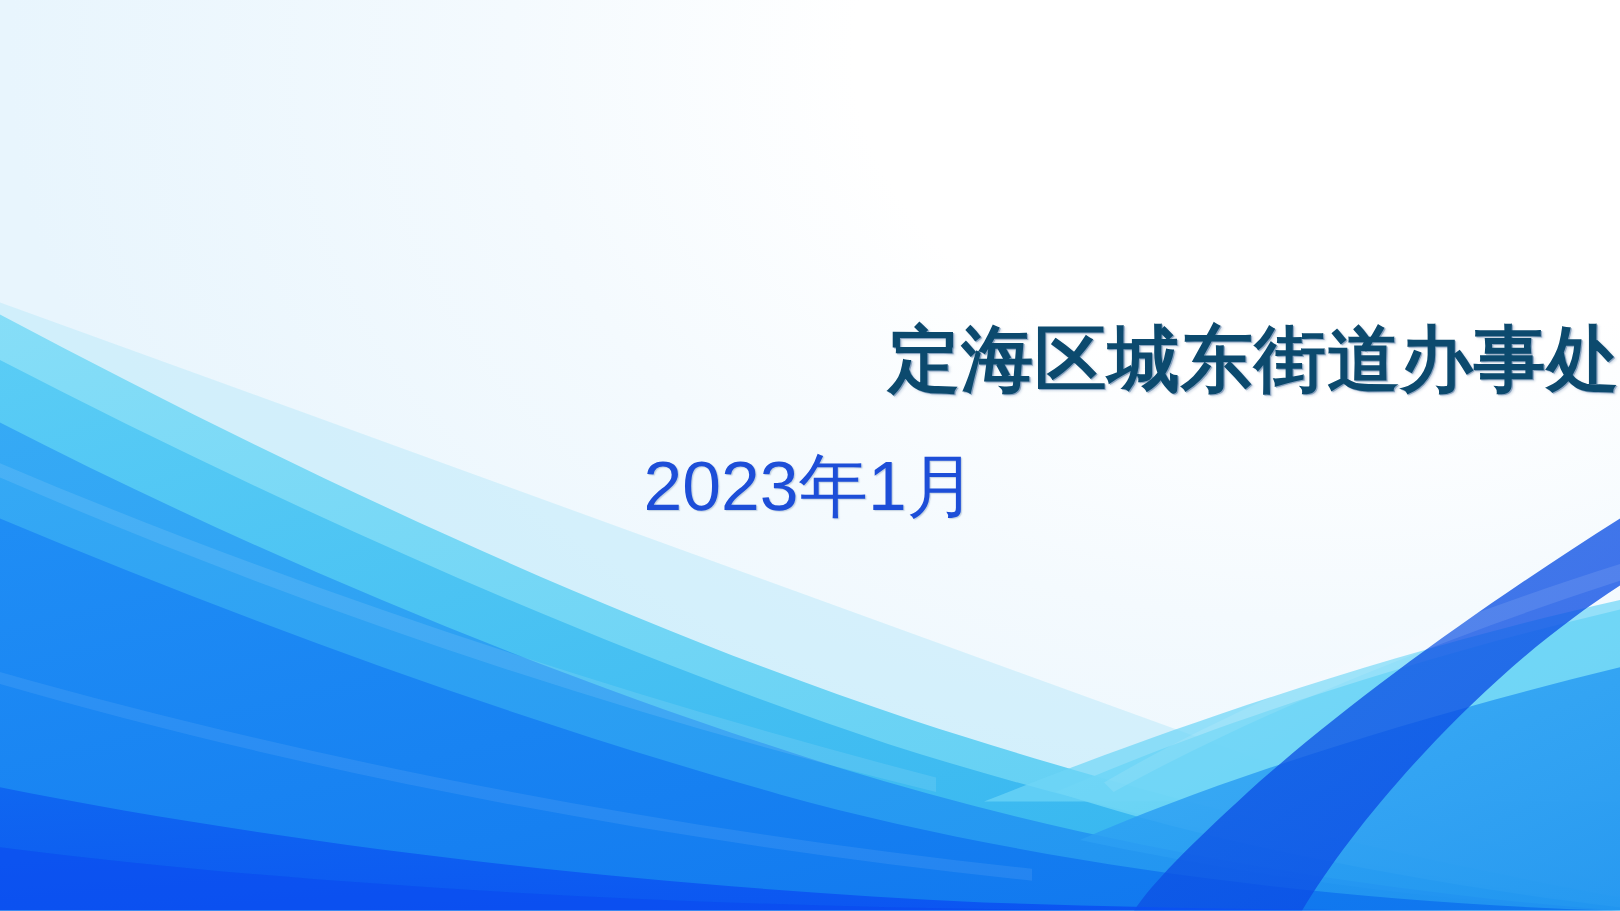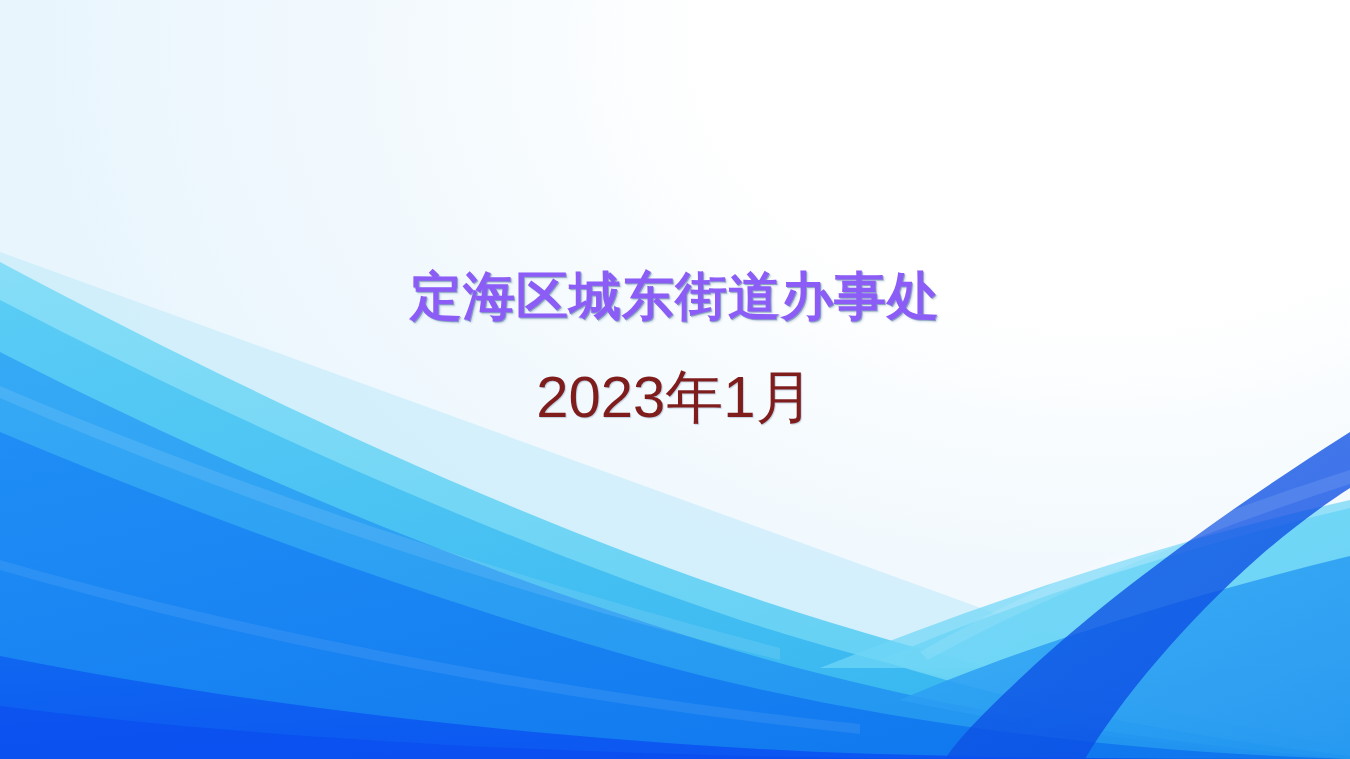--- a/index.html
+++ b/index.html
@@ -37,37 +37,38 @@
   .title-block {
     position: absolute;
     left: 0;
     right: 0;
     top: 268px;
     text-align: center;
     z-index: 5;
   }
   .slide-title {
     margin: 0;
-    font-size: 52px;
+    font-size: 60px;
     font-weight: 700;
     letter-spacing: 1px;
     line-height: 1.08;
-    color: #8b5cf6;
+    color: #0c4a6e;
     text-shadow:
       1px 1px 0 rgba(10, 60, 120, 0.35),
       2px 2px 2px rgba(10, 60, 120, 0.18);
     white-space: nowrap;
+    text-align: right;
   }
   .slide-subtitle {
     margin: 0;
     padding-top: 42px;
     font-size: 58px;
     font-weight: 400;
     line-height: 1.08;
-    color: #7f1d1d;
+    color: #1d4ed8;
     text-shadow: 1px 1px 1px rgba(10, 60, 120, 0.22);
     white-space: nowrap;
   }
 </style>
 </head>
 <body>
 
 <div id="slide">
 
   <div class="bg-wash"></div>

